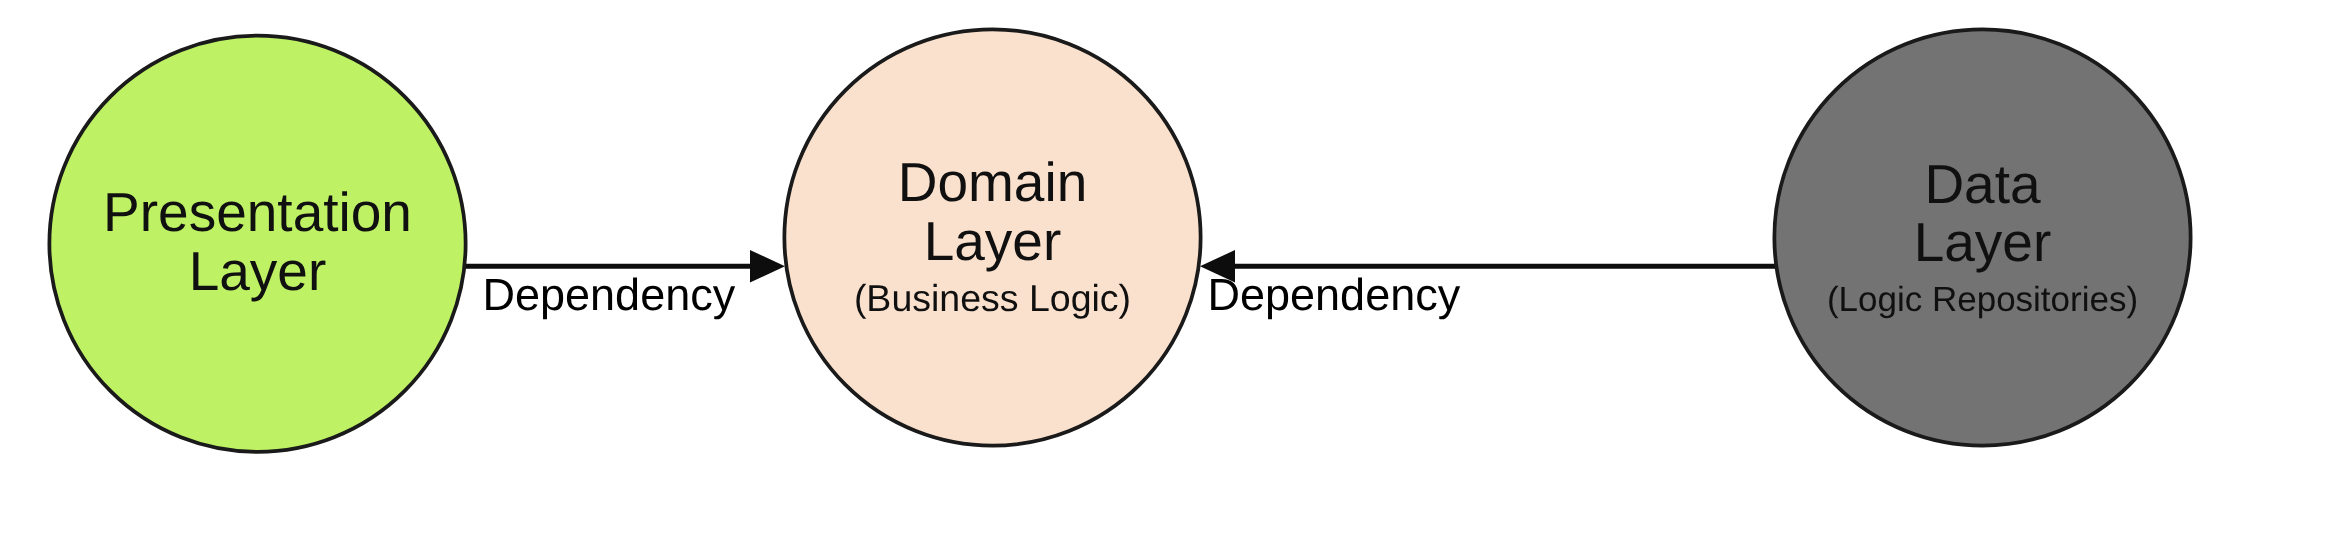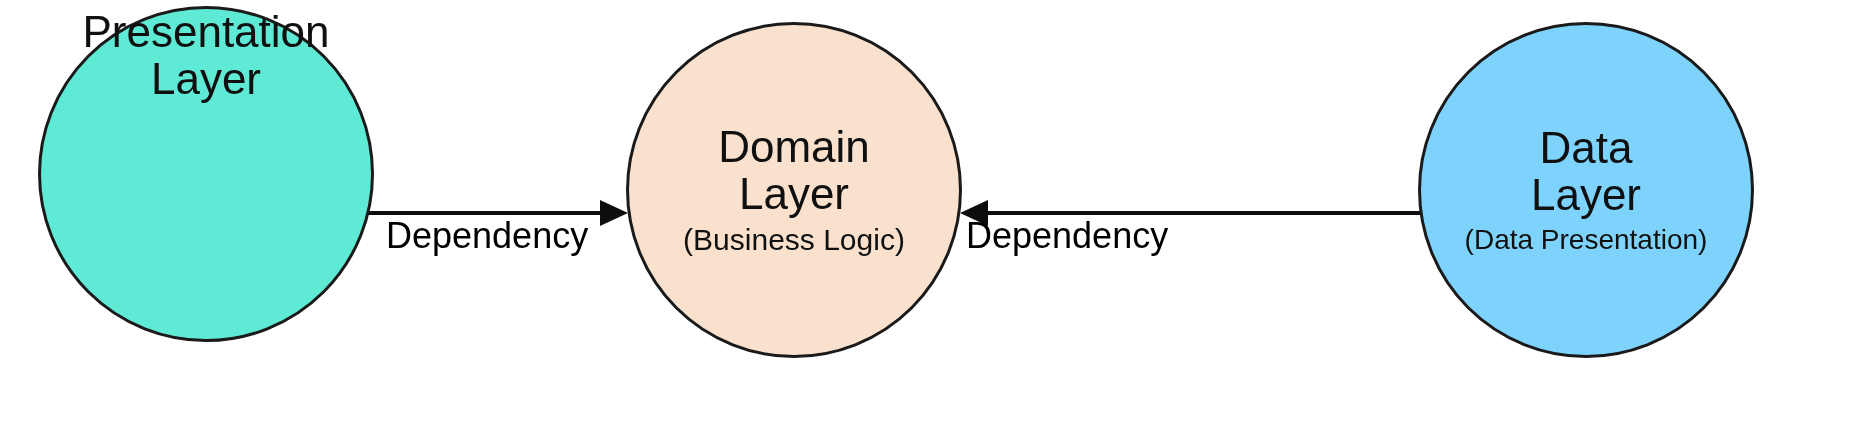--- a/index.html
+++ b/index.html
@@ -41,45 +41,44 @@
   }
   .node .subtitle {
     font-size: 30px;
     color: #101010;
     margin-top: 8px;
     white-space: nowrap;
   }
 
   #node-presentation {
     left: 38px;
-    top: 6px;
+    top: 27px;
     width: 336px;
     height: 336px;
-    background: #5eead4;
-    justify-content: space-between;
+    background: #bef264;
   }
   #node-presentation .title   { width: 300px; }
   #node-presentation .subtitle{ font-size: 30px; }
 
   #node-domain {
     left: 626px;
     top: 22px;
     width: 336px;
     height: 336px;
     background: #fae1cd;
   }
   #node-domain .title    { width: 310px; }
   #node-domain .subtitle { font-size: 30px; }
 
   #node-data {
     left: 1206px;
     top: 22px;
     width: 336px;
     height: 336px;
-    background: #7dd3fc;
+    background: #737373;
   }
   #node-data {
     left: 1418px;
   }
   #node-data .title    { width: 310px; }
   #node-data .subtitle { font-size: 28px; }
 
   
   .edge-svg {
     position: absolute;
@@ -132,20 +131,20 @@
 
   <div class="node" id="node-domain">
     <div class="title">Domain
 Layer</div>
     <div class="subtitle">(Business Logic)</div>
   </div>
 
   <div class="node" id="node-data">
     <div class="title">Data
 Layer</div>
-    <div class="subtitle">(Data Presentation)</div>
+    <div class="subtitle">(Logic Repositories)</div>
   </div>
 
   <div class="edge-label" id="edge-label-left">Dependency</div>
 
   <div class="edge-label" id="edge-label-right">Dependency</div>
 
 </div>
 
 </body></html>

